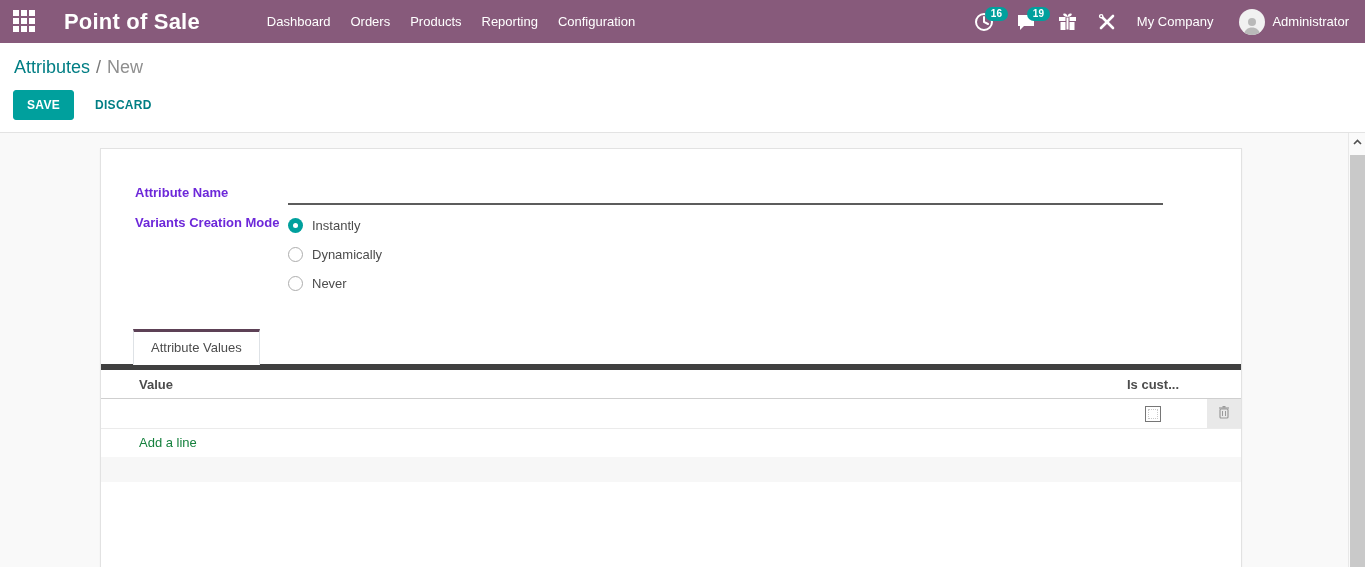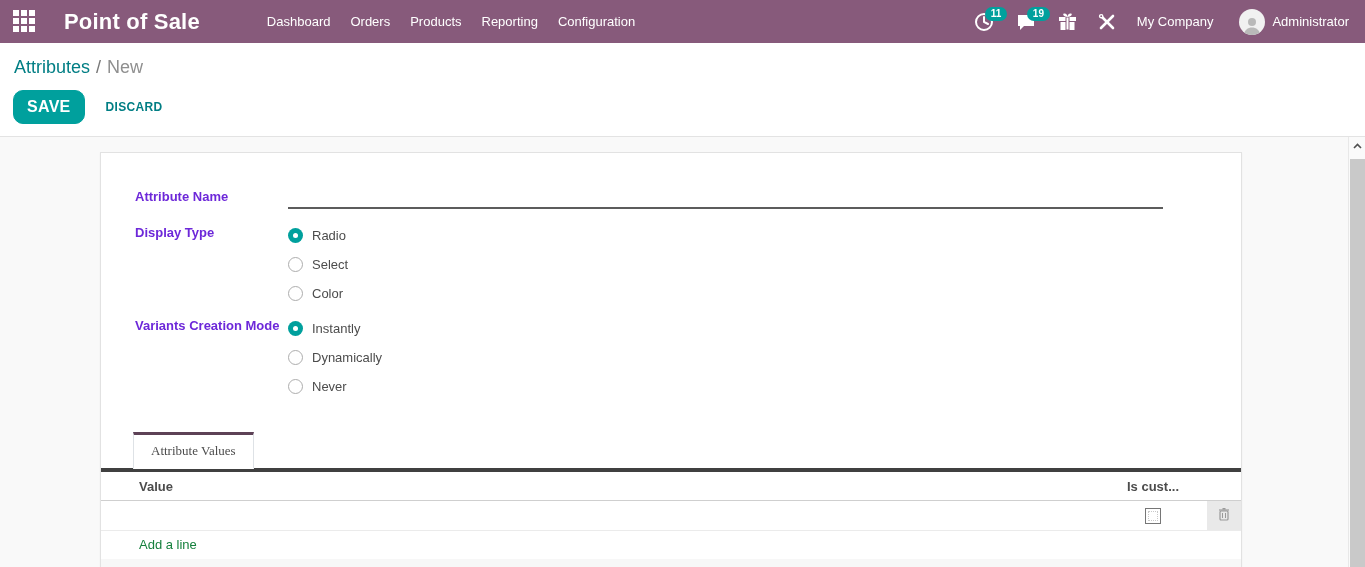--- a/index.html
+++ b/index.html
@@ -23,22 +23,22 @@
   .company { margin-right:26px; cursor:pointer; white-space:nowrap; }
   .userblock { display:flex; align-items:center; cursor:pointer; }
   .avatar { width:26px; height:26px; border-radius:50%; background:#f1f1f1; margin-right:7px; overflow:hidden; display:flex; align-items:flex-end; justify-content:center; }
 
   
   .breadcrumb-bar { padding:14px 0 6px 14px; font-size:18px; background:#fff; }
   .bc-link { color:#017E84; cursor:pointer; }
   .bc-sep { color:#777; margin:0 6px; }
   .bc-current { color:#8f8f8f; }
   .action-bar { padding:6px 0 12px 13px; background:#fff; border-bottom:1px solid #e3e3e3; display:flex; align-items:center; }
-  .btn-save { background:#00A09D; color:#fff; border:1px solid #00A09D; font-size:16px; font-weight:bold;
-    padding:7px 13px; border-radius:10px; cursor:pointer; letter-spacing:.3px; }
+  .btn-save { background:#00A09D; color:#fff; border:1px solid #00A09D; font-size:12px; font-weight:bold;
+    padding:7px 13px; border-radius:3px; cursor:pointer; letter-spacing:.3px; }
   .btn-discard { background:transparent; border:1px solid transparent; color:#017E84; font-size:12px; font-weight:bold;
     padding:7px 13px; margin-left:7px; cursor:pointer; letter-spacing:.3px; }
 
   
   .content { position:relative; height:442px; background:#f9f9f9; overflow:hidden; }
   .sheet { position:absolute; left:100px; top:15px; width:1142px; height:800px; background:#fff;
     border:1px solid #e2e2e2; box-shadow:0 1px 2px rgba(0,0,0,.04); padding:32px 0 0 0; }
   .sheet-inner { padding:0 35px 0 34px; }
 
   .frow { display:flex; align-items:flex-start; }
@@ -47,21 +47,21 @@
     background:transparent; outline:none; }
   .row-gap { margin-top:12px; }
   .opt-row { display:flex; align-items:center; height:29px; cursor:pointer; }
   .radio { width:15px; height:15px; border-radius:50%; border:1px solid #adadad; background:#fff; margin-right:9px; position:relative; flex:none; }
   .radio.checked { border:none; background:#00A09D; }
   .radio.checked::after { content:""; position:absolute; left:5px; top:5px; width:5px; height:5px; border-radius:50%; background:#fff; }
   .olabel { font-size:13px; color:#4c4c4c; }
 
   
   .notebook { margin-top:31px; }
-  .tabbar { display:flex; border-bottom:4px solid #404040; padding-left:32px;font-family:Liberation Serif, serif; }
+  .tabbar { display:flex; border-bottom:6px solid #404040; padding-left:32px; }
   .tab { font-size:13px; color:#4c4c4c; padding:8px 17px 9px 17px; background:#fff; cursor:pointer;
     border:1px solid #dee2e6; border-top:3px solid #5d4156; border-bottom:1px solid #fff; margin-bottom:-1px; }
 
   
   .vtable { width:100%; font-size:13px; }
   .thead { display:flex; height:29px; align-items:center; border-bottom:1px solid #cfcfcf; background:#fff; }
   .th-value { flex:1; font-weight:bold; padding-left:38px; }
   .th-custom { width:108px; font-weight:bold; text-align:center; }
   .th-trash { width:34px; }
   .trow { display:flex; height:30px; align-items:center; border-bottom:1px solid #ebebeb; }
@@ -103,21 +103,21 @@
   </div>
 
   <div class="nav-right">
     <div class="notif">
       <span>
         <svg width="20" height="20" viewBox="0 0 20 20">
             <circle cx="10" cy="10" r="8" fill="none" stroke="#fff" stroke-width="2"></circle>
             <path d="M10 5 v5 l4 2" fill="none" stroke="#fff" stroke-width="2" stroke-linecap="round"></path>
           </svg>
       </span>
-      <span class="badge">11</span>
+      <span class="badge">16</span>
     </div>
     <div class="notif">
       <span>
         <svg width="20" height="20" viewBox="0 0 20 20">
             <path d="M2 3 h16 v11 h-10 l-4 4 v-4 h-2 z" fill="#fff"></path>
           </svg>
       </span>
       <span class="badge">19</span>
     </div>
     <div class="icon-btn">
@@ -161,37 +161,20 @@
 
 <div class="content">
   <div class="sheet">
     <div class="sheet-inner">
 
       <div class="frow">
         <div class="flabel">Attribute Name</div>
         <input class="finput" type="text" value="" style="">
       </div>
 
-      <div class="frow row-gap">
-        <div class="flabel">Display Type</div>
-        <div>
-          <div class="opt-row">
-            <span class="radio checked"></span>
-            <span class="olabel">Radio</span>
-          </div>
-          <div class="opt-row">
-            <span class="radio"></span>
-            <span class="olabel">Select</span>
-          </div>
-          <div class="opt-row">
-            <span class="radio"></span>
-            <span class="olabel">Color</span>
-          </div>
-        </div>
-      </div>
 
       <div class="frow" style="margin-top:6px;">
         <div class="flabel">Variants Creation Mode</div>
         <div>
           <div class="opt-row">
             <span class="radio checked"></span>
             <span class="olabel">Instantly</span>
           </div>
           <div class="opt-row">
             <span class="radio"></span>

